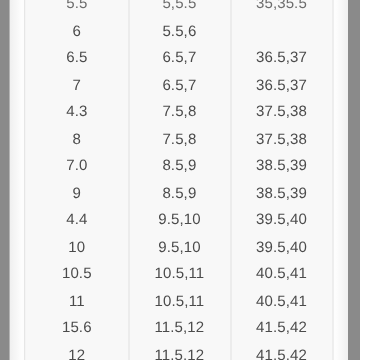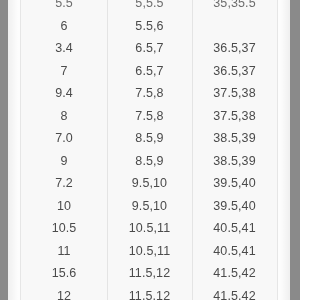--- a/index.html
+++ b/index.html
@@ -132,51 +132,51 @@
       <div class="table-row header">
         <div class="cell c1">5.5</div>
         <div class="cell c2">5,5.5</div>
         <div class="cell c3">35,35.5</div>
       </div>
     <div class="table-row">
           <div class="cell c1">6</div>
           <div class="cell c2">5.5,6</div>
         </div>
         <div class="table-row">
-          <div class="cell c1">3.4</div>
+          <div class="cell c1">6.5</div>
           <div class="cell c2">6.5,7</div>
           <div class="cell c3">36.5,37</div>
         </div>
         <div class="table-row">
           <div class="cell c1">7</div>
           <div class="cell c2">6.5,7</div>
           <div class="cell c3">36.5,37</div>
         </div>
         <div class="table-row">
-          <div class="cell c1">9.4</div>
+          <div class="cell c1">4.3</div>
           <div class="cell c2">7.5,8</div>
           <div class="cell c3">37.5,38</div>
         </div>
         <div class="table-row">
           <div class="cell c1">8</div>
           <div class="cell c2">7.5,8</div>
           <div class="cell c3">37.5,38</div>
         </div>
         <div class="table-row">
           <div class="cell c1">7.0</div>
           <div class="cell c2">8.5,9</div>
           <div class="cell c3">38.5,39</div>
         </div>
         <div class="table-row">
           <div class="cell c1">9</div>
           <div class="cell c2">8.5,9</div>
           <div class="cell c3">38.5,39</div>
         </div>
         <div class="table-row">
-          <div class="cell c1">7.2</div>
+          <div class="cell c1">4.4</div>
           <div class="cell c2">9.5,10</div>
           <div class="cell c3">39.5,40</div>
         </div>
         <div class="table-row">
           <div class="cell c1">10</div>
           <div class="cell c2">9.5,10</div>
           <div class="cell c3">39.5,40</div>
         </div>
         <div class="table-row">
           <div class="cell c1">10.5</div>

